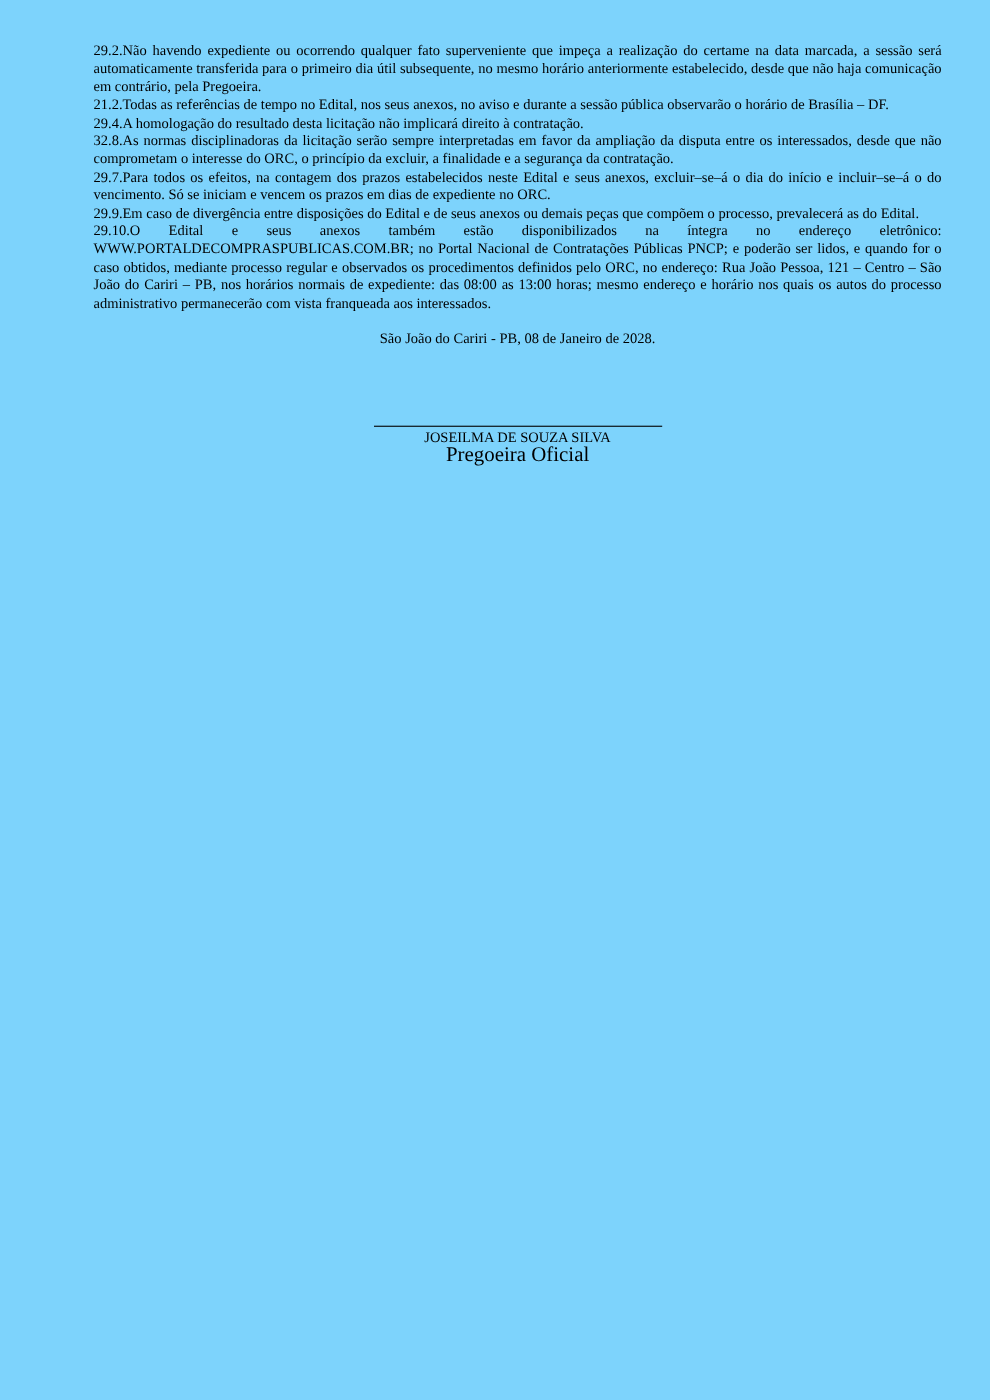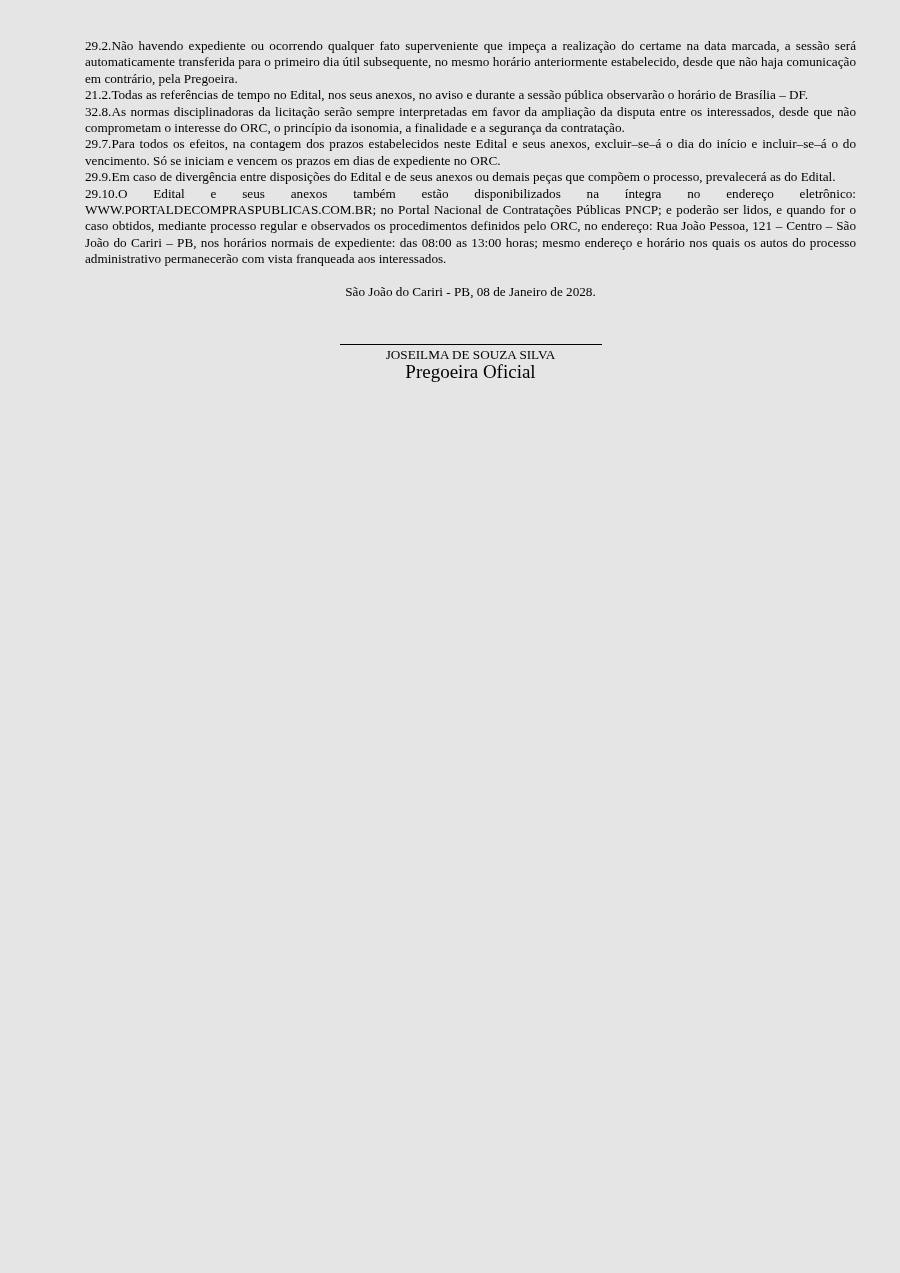--- a/index.html
+++ b/index.html
@@ -3,21 +3,21 @@
 <meta charset="utf-8">
 <style>
   html, body {
     margin: 0;
     padding: 0;
     background: #ffffff;
   }
   .page {
     width: 900px;
     height: 1273px;
-    background: #e5e5e5;
+    background: #7dd3fc;
     color: #000000;
     font-family: "Liberation Serif", serif;
     position: relative;
     overflow: hidden;
     box-sizing: border-box;
   }
   .content {
     padding: 38px 44px 0 85px;
   }
   p.clause {
@@ -30,21 +30,21 @@
   p.clause .num {
     white-space: nowrap;
   }
   .date-line {
     margin: 16px 0 0 0;
     text-align: center;
     font-size: 13.2px;
     line-height: 16.4px;
   }
   .signature {
-    margin-top: 44px;
+    margin-top: 70px;
     text-align: center;
   }
   .sig-rule {
     width: 262px;
     margin: 0 auto;
     border-top: 1px solid #000000;
     height: 0;
   }
   .sig-name {
     font-size: 13.2px;
@@ -59,22 +59,23 @@
 </head>
 <body>
 
 <div class="page">
   <div class="content">
 
     <p class="clause"><span class="num">29.2.</span><span>Não havendo expediente ou ocorrendo qualquer fato superveniente que impeça a realização do certame na data marcada, a sessão será automaticamente transferida para o primeiro dia útil subsequente, no mesmo horário anteriormente estabelecido, desde que não haja comunicação em contrário, pela Pregoeira.</span></p>
 
     <p class="clause"><span class="num">21.2.</span><span>Todas as referências de tempo no Edital, nos seus anexos, no aviso e durante a sessão pública observarão o horário de Brasília – DF.</span></p>
 
+    <p class="clause"><span class="num">29.4.</span><span>A homologação do resultado desta licitação não implicará direito à contratação.</span></p>
 
-    <p class="clause"><span class="num">32.8.</span><span>As normas disciplinadoras da licitação serão sempre interpretadas em favor da ampliação da disputa entre os interessados, desde que não comprometam o interesse do ORC, o princípio da isonomia, a finalidade e a segurança da contratação.</span></p>
+    <p class="clause"><span class="num">32.8.</span><span>As normas disciplinadoras da licitação serão sempre interpretadas em favor da ampliação da disputa entre os interessados, desde que não comprometam o interesse do ORC, o princípio da excluir, a finalidade e a segurança da contratação.</span></p>
 
 
     <p class="clause"><span class="num">29.7.</span><span>Para todos os efeitos, na contagem dos prazos estabelecidos neste Edital e seus anexos, excluir–se–á o dia do início e incluir–se–á o do vencimento. Só se iniciam e vencem os prazos em dias de expediente no ORC.</span></p>
 
 
     <p class="clause"><span class="num">29.9.</span><span>Em caso de divergência entre disposições do Edital e de seus anexos ou demais peças que compõem o processo, prevalecerá as do Edital.</span></p>
 
     <p class="clause"><span class="num">29.10.</span><span>O Edital e seus anexos também estão disponibilizados na íntegra no endereço eletrônico: WWW.PORTALDECOMPRASPUBLICAS.COM.BR; no Portal Nacional de Contratações Públicas PNCP; e poderão ser lidos, e quando for o caso obtidos, mediante processo regular e observados os procedimentos definidos pelo ORC, no endereço: Rua João Pessoa, 121 – Centro – São João do Cariri – PB, nos horários normais de expediente: das 08:00 as 13:00 horas; mesmo endereço e horário nos quais os autos do processo administrativo permanecerão com vista franqueada aos interessados.</span></p>
 
 

